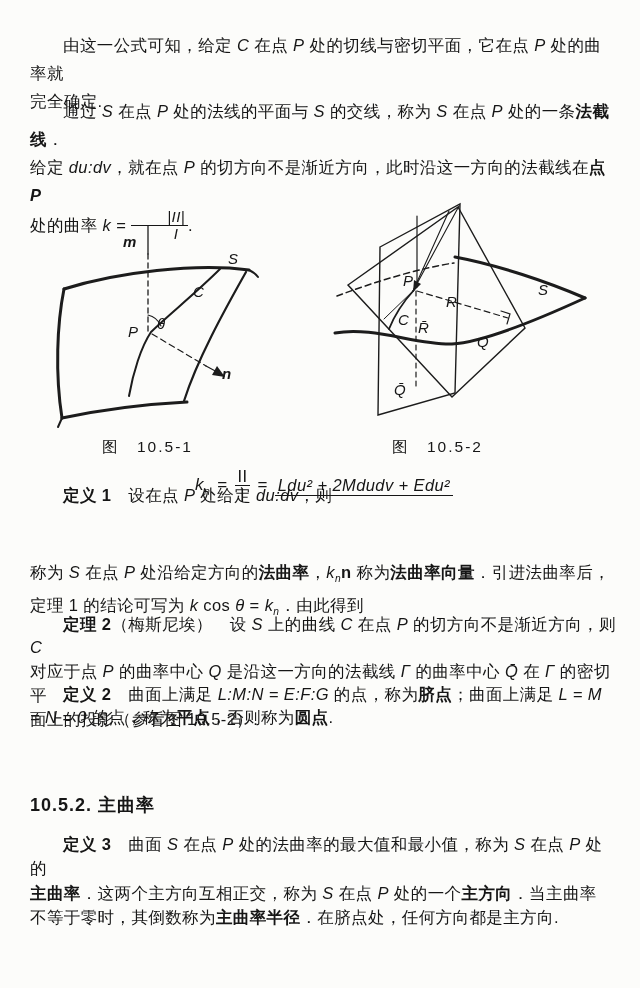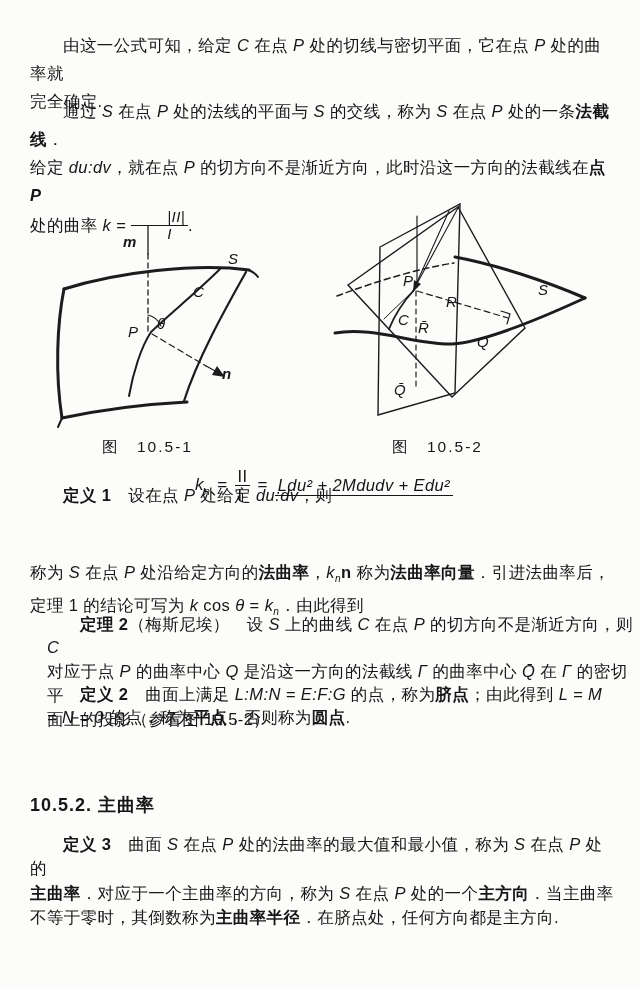--- a/index.html
+++ b/index.html
@@ -2,27 +2,27 @@
 <html><head>
 <meta charset="utf-8">
 <style>
   html,body{margin:0;padding:0;}
   .page{position:relative;width:640px;height:988px;background:#fcfcfa;overflow:hidden;
         font-family:Liberation Sans, sans-serif;color:#161616;}
   .blk{position:absolute;left:30px;width:588px;font-size:16.5px;line-height:28px;
        letter-spacing:0.4px;white-space:pre-wrap;}
   .indent{text-indent:2em;}
   .lh27{line-height:27px;}
-  .lh24{line-height:23.8px;margin-left:17px;}
+  .lh24{line-height:23.8px;}
   .lh245{line-height:24.5px;}
   .rb{font-weight:bold;}
   .ri{font-style:italic;}
   .rbi{font-weight:bold;font-style:italic;}
   .rsub{font-style:italic;font-size:0.62em;vertical-align:-0.4em;}
-  .ifrac{display:inline-block;text-align:left;vertical-align:middle;line-height:1.12;
+  .ifrac{display:inline-block;text-align:center;vertical-align:middle;line-height:1.12;
          font-size:15px;white-space:nowrap;}
   .ifrac .num{display:block;border-bottom:1.4px solid #161616;padding:0 3px;}
   .ifrac .den{display:block;padding:0 3px;}
   .formula{white-space:normal;text-align:center;font-size:17px;}
   .formula .op{margin:0 7px;}
   .formula .bigfrac{font-size:16.5px;}
   .formula .v{font-style:italic;}
   .heading{font-size:18px;letter-spacing:1px;}
   .pagenum{position:absolute;right:80px;top:997px;font-size:20px;font-weight:bold;
            letter-spacing:2px;}
@@ -98,26 +98,26 @@
 
   <div class="blk formula" style="top:467px"><span class="v">k</span><span class="rsub">n</span><span class="op">=</span><span class="ifrac bigfrac"><span class="num">II</span><span class="den">I</span></span><span class="op">=</span><span class="ifrac bigfrac v"><span class="num">Ldu² + 2Mdudv + Edu²</span></span></div>
 
   <p class="blk lh27" style="top:542px"><span><span>称为 </span><span class="ri">S</span><span> 在点 </span><span class="ri">P</span><span> 处沿给定方向的</span><span class="rb">法曲率</span><span>，</span><span class="ri">k</span><span class="rsub">n</span><span class="rb">n</span><span> 称为</span><span class="rb">法曲率向量</span><span>．引进法曲率后，
 定理 1 的结论可写为 </span><span class="ri">k</span><span> cos </span><span class="ri">θ</span><span> = </span><span class="ri">k</span><span class="rsub">n</span><span>．由此得到</span></span></p>
 
   <p class="blk indent lh24" style="top:596px"><span><span class="rb">定理 2</span><span>（梅斯尼埃）　设 </span><span class="ri">S</span><span> 上的曲线 </span><span class="ri">C</span><span> 在点 </span><span class="ri">P</span><span> 的切方向不是渐近方向，则 </span><span class="ri">C</span><span>
 对应于点 </span><span class="ri">P</span><span> 的曲率中心 </span><span class="ri">Q</span><span> 是沿这一方向的法截线 </span><span class="ri">Γ</span><span> 的曲率中心 </span><span class="ri">Q̄</span><span> 在 </span><span class="ri">Γ</span><span> 的密切平
 面上的投影（参看图 10.5-2）.</span></span></p>
 
-  <p class="blk indent lh24" style="top:666px"><span><span class="rb">定义 2</span><span>　曲面上满足 </span><span class="ri">L:M:N = E:F:G</span><span> 的点，称为</span><span class="rb">脐点</span><span>；由此得到 </span><span class="ri">L = M</span><span>
+  <p class="blk indent lh24" style="top:666px"><span><span class="rb">定义 2</span><span>　曲面上满足 </span><span class="ri">L:M:N = E:F:G</span><span> 的点，称为</span><span class="rb">脐点</span><span>；曲面上满足 </span><span class="ri">L = M</span><span>
 </span><span class="ri">= N = 0</span><span> 的点，称为</span><span class="rb">平点</span><span>，否则称为</span><span class="rb">圆点</span><span>.</span></span></p>
 
 
   <h2 class="blk heading" style="top:776px"><span><span>10.5.2. </span><span>主曲率</span></span></h2>
 
   <p class="blk indent lh245" style="top:815px"><span><span class="rb">定义 3</span><span>　曲面 </span><span class="ri">S</span><span> 在点 </span><span class="ri">P</span><span> 处的法曲率的最大值和最小值，称为 </span><span class="ri">S</span><span> 在点 </span><span class="ri">P</span><span> 处的
-</span><span class="rb">主曲率</span><span>．对应于一个主曲率的方向，称为 </span><span class="ri">S</span><span> 在点 </span><span class="ri">P</span><span> 处的一个</span><span class="rb">主方向</span><span>．当主曲率
+</span><span class="rb">主曲率</span><span>．这两个主方向互相正交，称为 </span><span class="ri">S</span><span> 在点 </span><span class="ri">P</span><span> 处的一个</span><span class="rb">主方向</span><span>．当主曲率
 不等于零时，其倒数称为</span><span class="rb">主曲率半径</span><span>．在脐点处，任何方向都是主方向.</span></span></p>
 
 
   <div class="pagenum">• 411 •</div>
 
 </div>
 
 </body></html>

